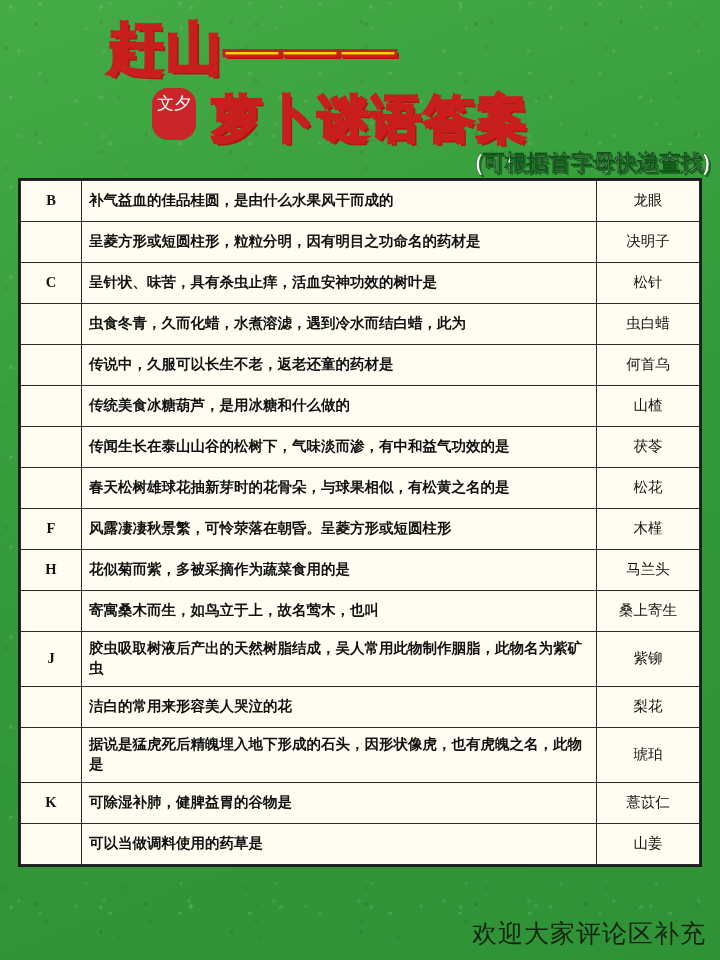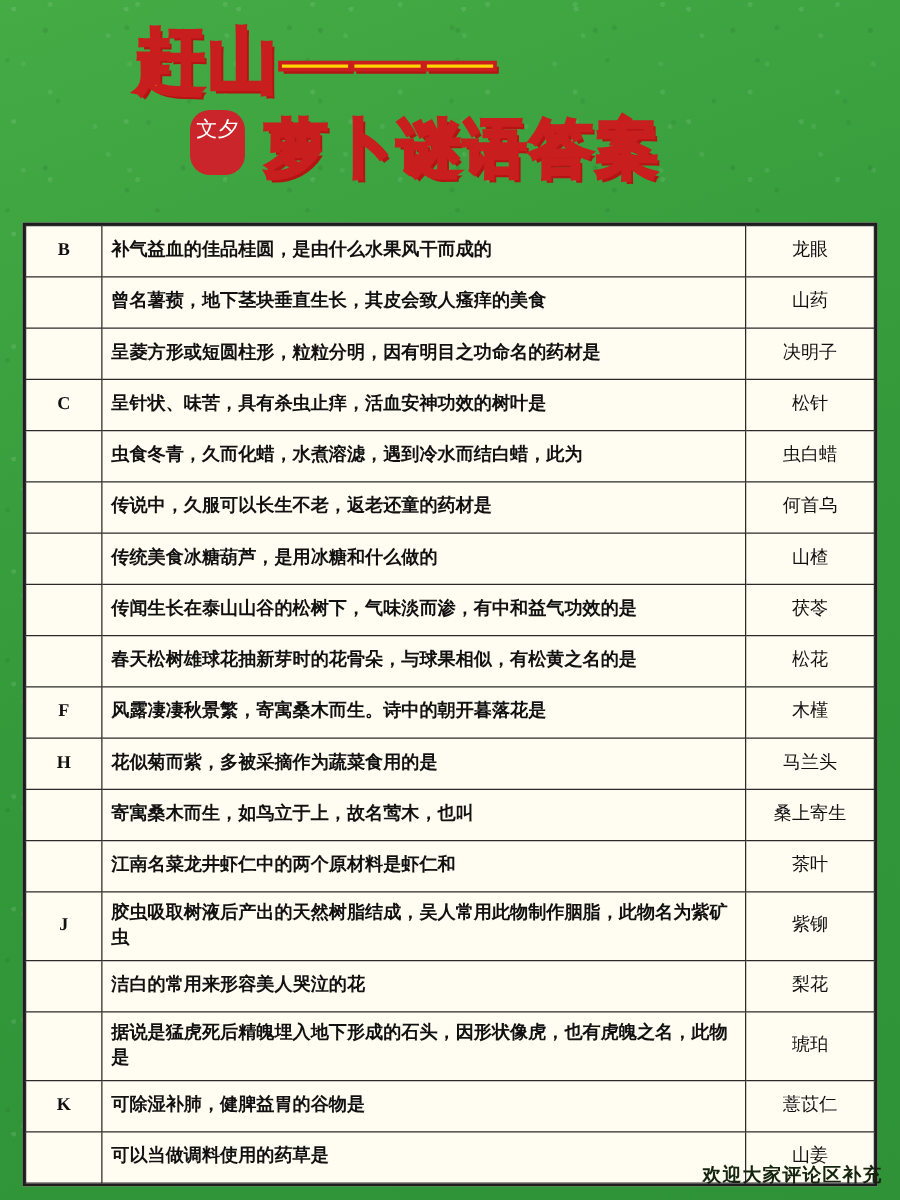--- a/index.html
+++ b/index.html
@@ -141,54 +141,50 @@
     background: #fdf8e2;
     font-size: 15px;
   }
   tr.h-1 td { height: 30px; }
   tr.h-2 td { height: 44px; }
 
   .footer {
     position: absolute;
     right: 14px;
     bottom: 10px;
-    font-size: 15px;
-    font-weight: bold;
+    font-size: 25px;
+    font-weight: normal;
     color: #14240f;
     letter-spacing: 1px;
     white-space: nowrap;
   }
 </style>
 </head>
 <body>
 
 <div class="page">
   <div class="bg-speckle"></div>
 
   <div class="header">
     <div class="title-line1">赶山———</div>
     <div class="seal">文夕</div>
     <div class="title-line2">萝卜谜语答案</div>
+    <div class="subtitle">(可根据首字母快递查找)</div>
   </div>
 
   <div class="table-wrap">
     <table class="answers">
       <tbody>
           <tr class="h-1">
             <td class="letter">B</td>
             <td class="clue">补气益血的佳品桂圆，是由什么水果风干而成的</td>
             <td class="answer">龙眼</td>
           </tr>
           <tr class="h-1">
             <td class="letter"></td>
-            <td class="clue">曾名薯蓣，地下茎块垂直生长，其皮会致人瘙痒的美食</td>
-            <td class="answer">山药</td>
-          </tr>
-          <tr class="h-1">
-            <td class="letter"></td>
             <td class="clue">呈菱方形或短圆柱形，粒粒分明，因有明目之功命名的药材是</td>
             <td class="answer">决明子</td>
           </tr>
           <tr class="h-1">
             <td class="letter">C</td>
             <td class="clue">呈针状、味苦，具有杀虫止痒，活血安神功效的树叶是</td>
             <td class="answer">松针</td>
           </tr>
           <tr class="h-1">
             <td class="letter"></td>
@@ -210,37 +206,32 @@
             <td class="clue">传闻生长在泰山山谷的松树下，气味淡而渗，有中和益气功效的是</td>
             <td class="answer">茯苓</td>
           </tr>
           <tr class="h-1">
             <td class="letter"></td>
             <td class="clue">春天松树雄球花抽新芽时的花骨朵，与球果相似，有松黄之名的是</td>
             <td class="answer">松花</td>
           </tr>
           <tr class="h-1">
             <td class="letter">F</td>
-            <td class="clue">风露凄凄秋景繁，寄寓桑木而生。诗中的朝开暮落花是</td>
+            <td class="clue">风露凄凄秋景繁，可怜荥落在朝昏。呈菱方形或短圆柱形</td>
             <td class="answer">木槿</td>
           </tr>
           <tr class="h-1">
             <td class="letter">H</td>
             <td class="clue">花似菊而紫，多被采摘作为蔬菜食用的是</td>
             <td class="answer">马兰头</td>
           </tr>
           <tr class="h-1">
             <td class="letter"></td>
             <td class="clue">寄寓桑木而生，如鸟立于上，故名莺木，也叫</td>
             <td class="answer">桑上寄生</td>
-          </tr>
-          <tr class="h-1">
-            <td class="letter"></td>
-            <td class="clue">江南名菜龙井虾仁中的两个原材料是虾仁和</td>
-            <td class="answer">茶叶</td>
           </tr>
           <tr class="h-2">
             <td class="letter">J</td>
             <td class="clue">胶虫吸取树液后产出的天然树脂结成，吴人常用此物制作胭脂，此物名为紫矿虫</td>
             <td class="answer">紫铆</td>
           </tr>
           <tr class="h-1">
             <td class="letter"></td>
             <td class="clue">洁白的常用来形容美人哭泣的花</td>
             <td class="answer">梨花</td>

